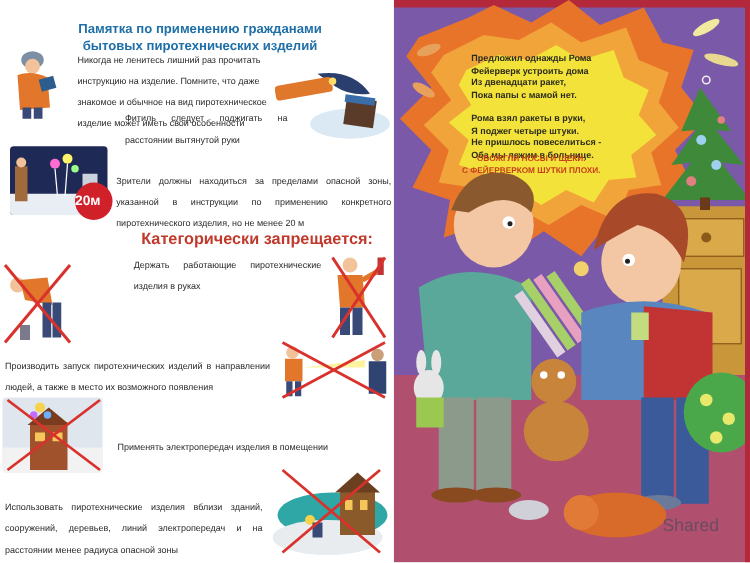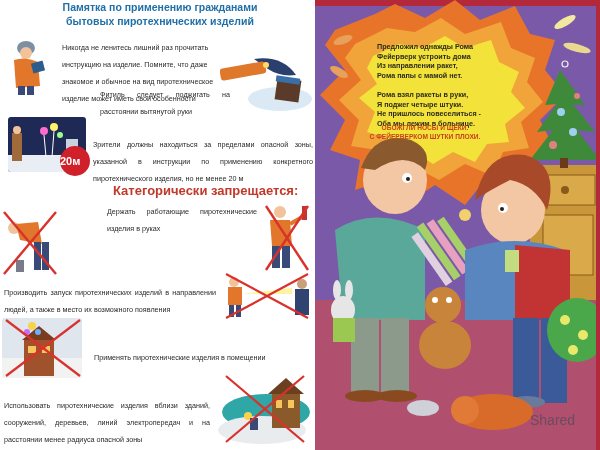--- a/index.html
+++ b/index.html
@@ -8,21 +8,21 @@
     background: #ffffff; font-family: "Liberation Sans", sans-serif;
   }
   .left-page { position: absolute; left: 0; top: 0; width: 315px; height: 450px; background: #ffffff; }
   .right-page {
     position: absolute; left: 315px; top: 0; width: 285px; height: 450px;
     background: #e5e5e5; overflow: hidden;
     border-right: 4px solid #b3283a; box-sizing: border-box;
   }
   .abs { position: absolute; }
   .title {
-    left: 40px; top: 0; width: 240px; text-align: center;
+    left: 40px; top: 16px; width: 240px; text-align: center;
     color: #1f6fa8; font-weight: bold; font-size: 10.5px; line-height: 14px;
   }
   .txt { font-size: 7.2px; line-height: 17px; color: #2a2a2a; }
   .justify { text-align: justify; }
   .forbid-title {
     left: 80px; top: 183px; color: #c0392b; font-weight: bold; font-size: 13px; padding-left: 33px;
   }
   .pic { position: absolute; overflow: hidden; border-radius: 3px; }
   .cross { position: absolute; left: 0; top: 0; width: 100%; height: 100%; }
   .badge20 {
@@ -154,21 +154,21 @@
       <circle cx="25" cy="14" r="3" fill="#c66bff"></circle>
       <circle cx="36" cy="14" r="3" fill="#6bb0ff"></circle>
       <rect x="26" y="28" width="8" height="7" fill="#f7c65a"></rect>
       <rect x="40" y="28" width="8" height="7" fill="#f7c65a"></rect>
     </svg>
     <svg class="cross" viewBox="0 0 80 60" preserveAspectRatio="none">
       <line x1="4" y1="2" x2="78" y2="58" stroke="#d9312c" stroke-width="2.2"></line>
       <line x1="78" y1="2" x2="4" y2="58" stroke="#d9312c" stroke-width="2.2"></line>
     </svg>
   </div>
-  <div class="abs txt" style="left:94px;top:349px;width:210px;">Применять пиротехнические изделия в помещении</div>
+  <div class="abs txt" style="left:94px;top:349px;width:210px;">Применять электропередач изделия в помещении</div>
 
   <div class="abs txt justify" style="left:4px;top:397px;width:206px;">Использовать пиротехнические изделия вблизи зданий, сооружений, деревьев, линий электропередач и на расстоянии менее радиуса опасной зоны</div>
   <div class="pic" style="left:218px;top:370px;width:94px;height:76px;">
     <svg width="94" height="76" viewBox="0 0 94 76">
       <ellipse cx="48" cy="42" rx="44" ry="18" fill="#2fa7a7"></ellipse>
       <ellipse cx="44" cy="60" rx="44" ry="14" fill="#e8ecef"></ellipse>
       <rect x="54" y="22" width="28" height="36" fill="#8a5a2a"></rect>
       <polygon points="50,24 68,8 86,24" fill="#6a4020"></polygon>
       <rect x="58" y="30" width="6" height="8" fill="#f7c65a"></rect>
       <rect x="70" y="30" width="6" height="8" fill="#f7c65a"></rect>
@@ -257,22 +257,22 @@
 
     <ellipse cx="178" cy="412" rx="40" ry="18" fill="#d86a2a"></ellipse>
     <circle cx="150" cy="410" r="14" fill="#e07a36"></circle>
 
     <ellipse cx="108" cy="408" rx="16" ry="8" fill="#d0d0d8"></ellipse>
   </svg>
 
   <div class="poem" style="left:62px;top:42px;">
     <div>Предложил однажды Рома</div>
     <div>Фейерверк устроить дома</div>
-    <div>Из направлении ракет,</div>
-    <div>Рома папы с мамой нет.</div>
+    <div>Из двенадцати ракет,</div>
+    <div>Пока папы с мамой нет.</div>
   </div>
   <div class="poem" style="left:62px;top:82px;margin-top:8px;">
     <div>Рома взял ракеты в руки,</div>
     <div>Я поджег четыре штуки.</div>
     <div>Не пришлось повеселиться -</div>
     <div>Оба мы лежим в больнице.</div>
   </div>
   <div class="poem-red" style="left:40px;top:123px;width:140px;">
     <div>ОБОЖГЛИ НОСЫ И ЩЕКИ.</div>
     <div>С ФЕЙЕРВЕРКОМ ШУТКИ ПЛОХИ.</div>

